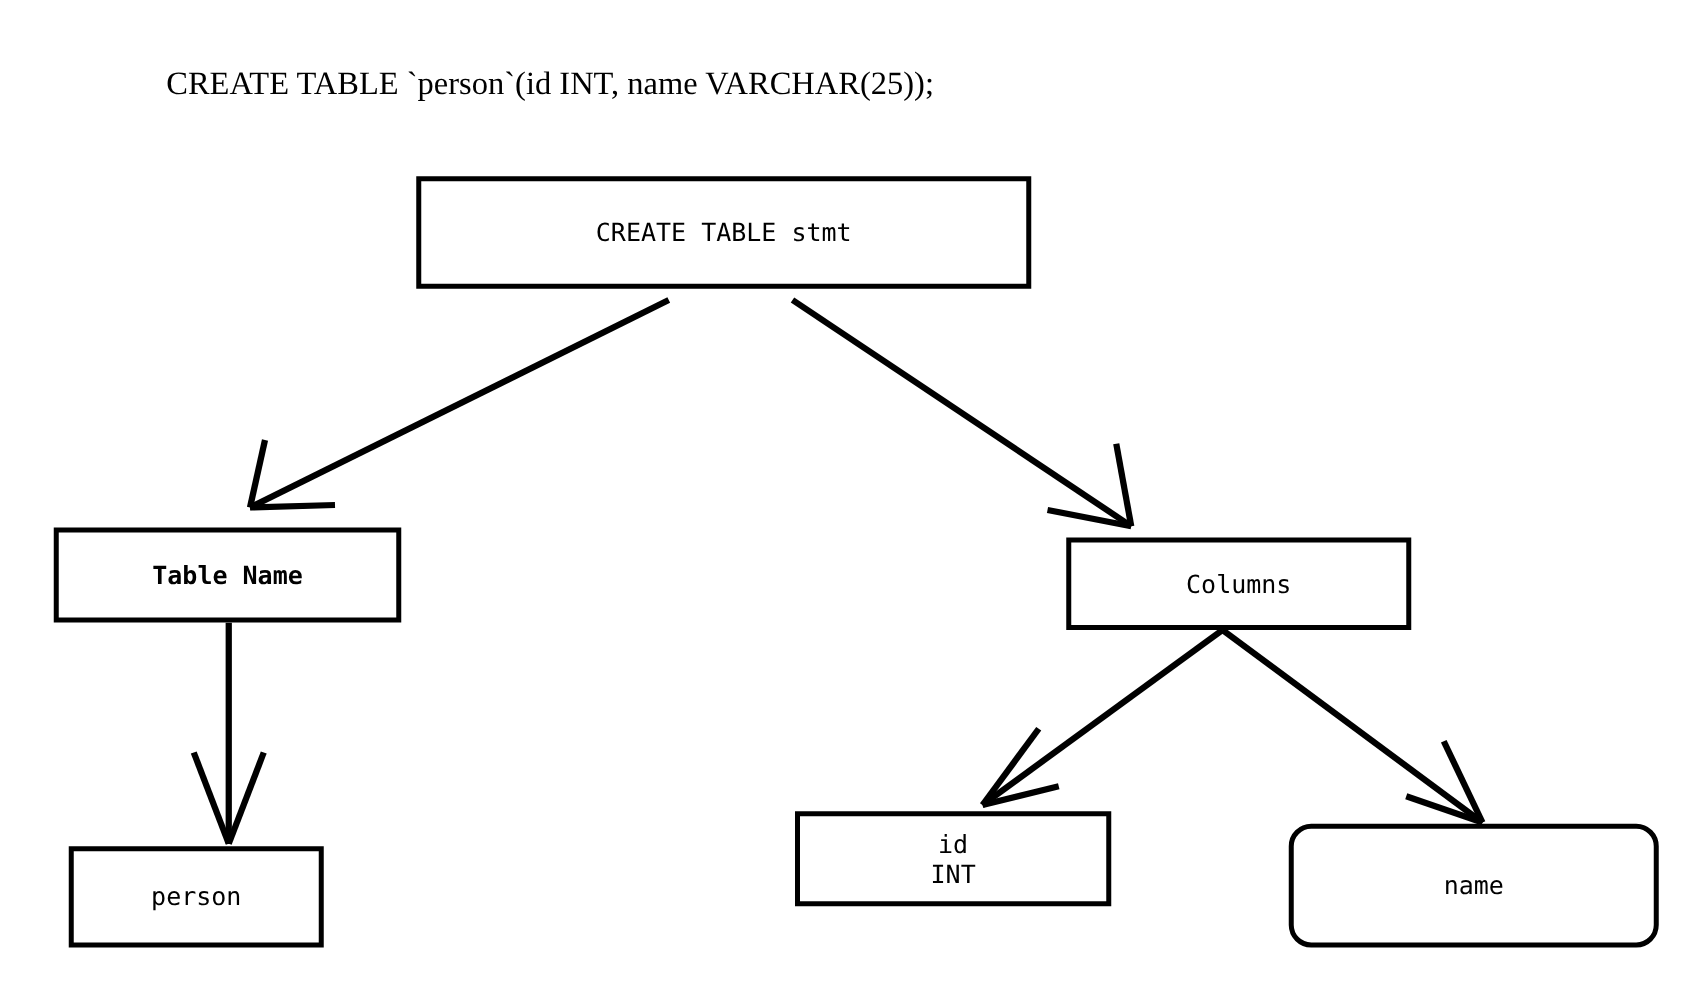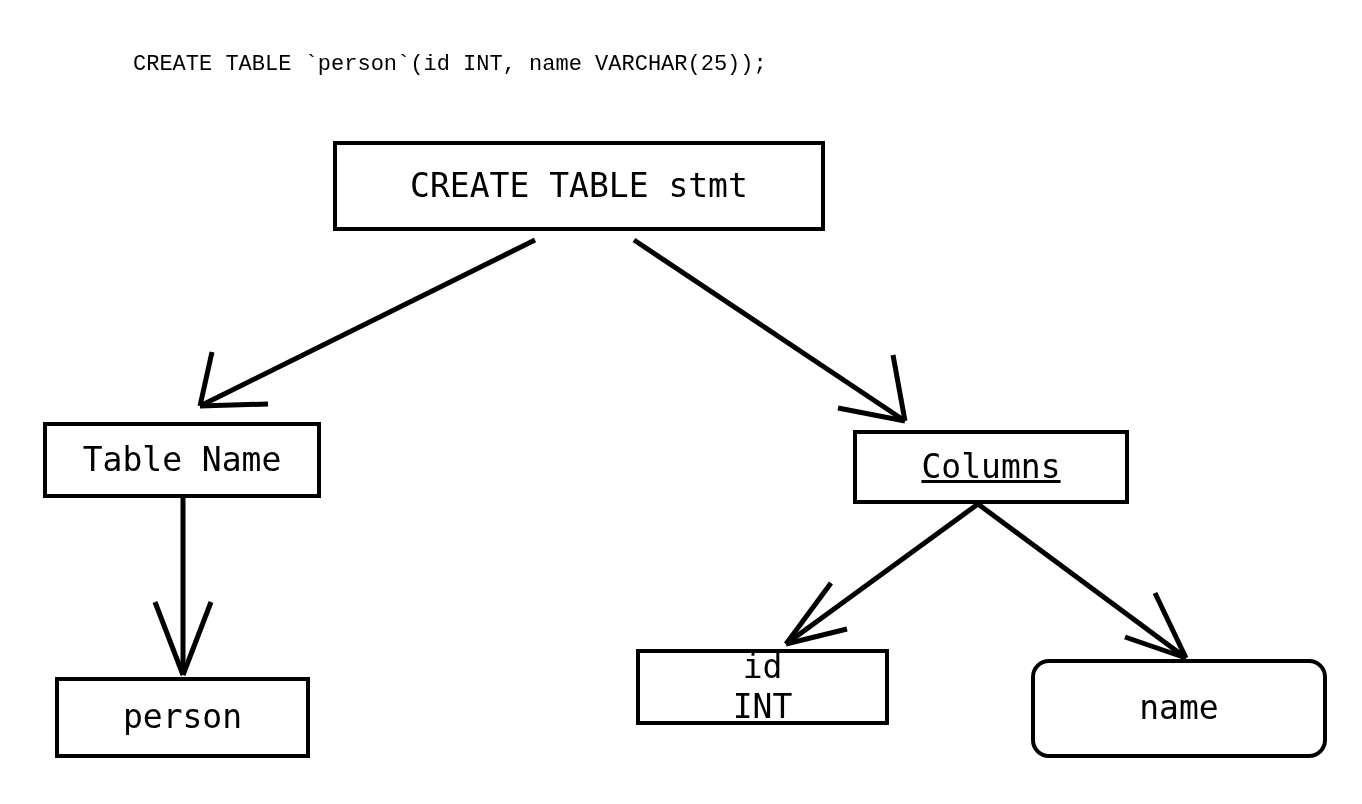--- a/index.html
+++ b/index.html
@@ -12,38 +12,38 @@
     width: 1362px;
     height: 804px;
     background: #ffffff;
     overflow: hidden;
     font-family: "DejaVu Sans Mono", "Liberation Mono", monospace;
   }
   .sql-caption {
     position: absolute;
     left: 133px;
     top: 52px;
-    font-size: 22px;
+    font-size: 26px;
     letter-spacing: 0px;
     color: #000000;
     white-space: pre;
-    font-family: Liberation Mono, monospace;
+    font-family: Liberation Serif, serif;
   }
   .node {
     position: absolute;
     box-sizing: border-box;
     border: 4px solid #000000;
     background: #ffffff;
     display: flex;
     flex-direction: column;
     align-items: center;
     justify-content: center;
     color: #000000;
     font-family: "DejaVu Sans Mono", "Liberation Mono", monospace;
-    font-size: 33px;
+    font-size: 20px;
     line-height: 1.22;
     text-align: center;
     white-space: pre;
     z-index: 2;
   }
   .node-line { display: block; }
   #edges {
     position: absolute;
     left: 0;
     top: 0;
@@ -90,20 +90,20 @@
       </g>
       <g>
         <polyline points="978,504 1186,658"></polyline>
         <polyline points="1125,637 1186,658"></polyline>
         <polyline points="1155,593 1186,658"></polyline>
       </g>
     </svg>
 
   <div id="nodes">
       <div class="node" style="left: 333px; top: 141px; width: 492px; height: 90px;"><span class="node-line">CREATE TABLE stmt</span></div>
-      <div class="node" style="left: 43px; top: 422px; width: 278px; height: 76px;"><span class="node-line">Table Name</span></div>
-      <div class="node" style="left: 853px; top: 430px; width: 276px; height: 74px; text-decoration: underline;"><span class="node-line">Columns</span></div>
-      <div class="node" style="left: 55px; top: 677px; width: 255px; height: 81px; align-items: center;"><span class="node-line">person</span></div>
+      <div class="node" style="left: 43px; top: 422px; width: 278px; height: 76px; font-weight: bold;"><span class="node-line">Table Name</span></div>
+      <div class="node" style="left: 853px; top: 430px; width: 276px; height: 74px;"><span class="node-line">Columns</span></div>
+      <div class="node" style="left: 55px; top: 677px; width: 204px; height: 81px; align-items: center;"><span class="node-line">person</span></div>
       <div class="node" style="left: 636px; top: 649px; width: 253px; height: 76px;"><span class="node-line">id</span><span class="node-line">INT</span></div>
       <div class="node" style="left: 1031px; top: 659px; width: 296px; height: 99px; border-radius: 18px;"><span class="node-line">name</span></div>
     </div>
 
 </div>
 
 </body></html>

